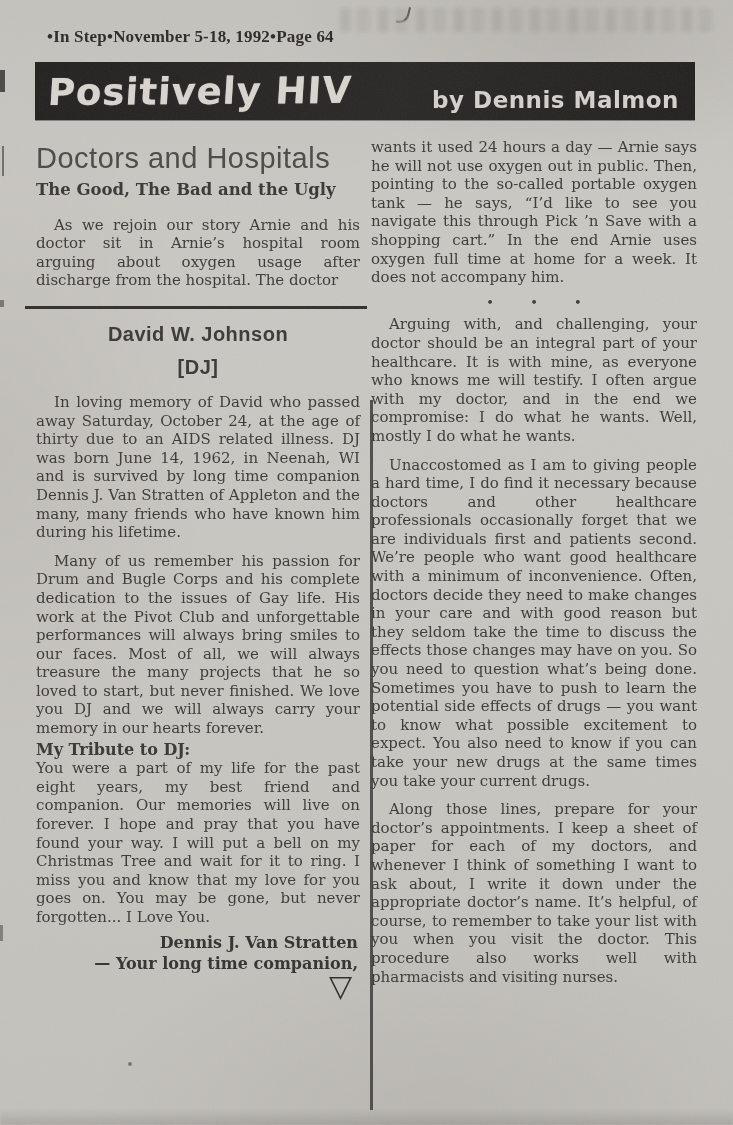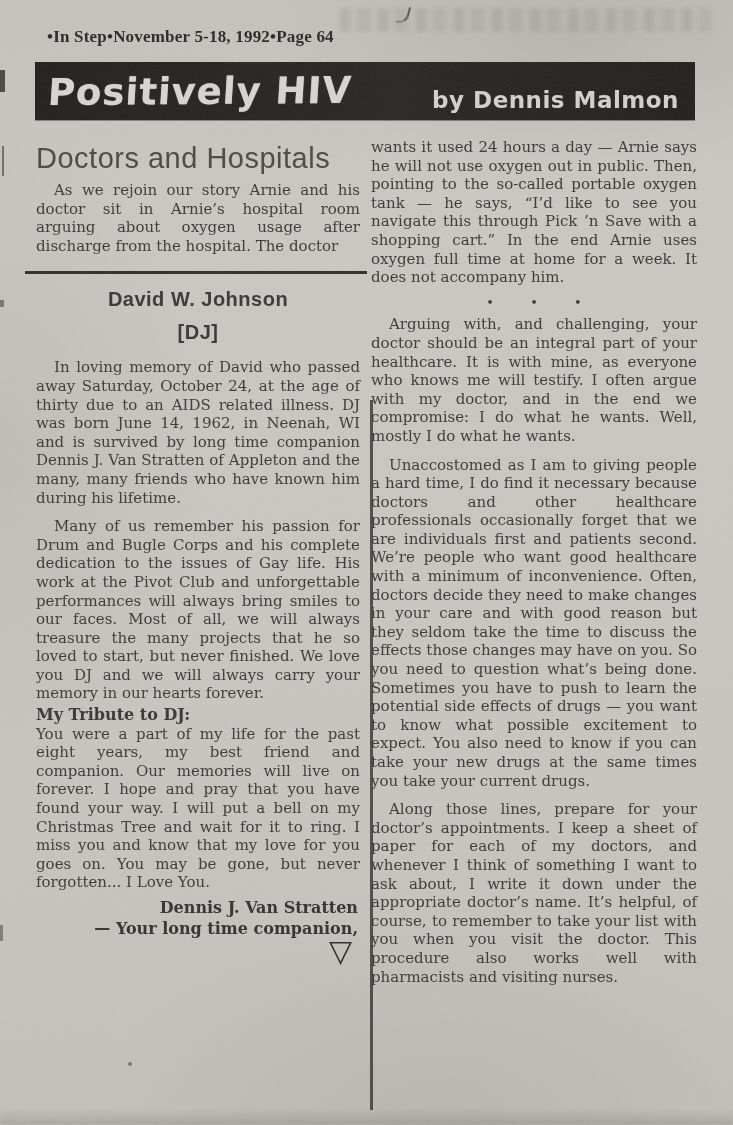--- a/index.html
+++ b/index.html
@@ -107,20 +107,21 @@
 
   <div class="masthead">•In Step•November 5-18, 1992•Page 64</div>
 
   <div class="banner">
     <span class="banner-title">Positively HIV</span>
     <span class="banner-byline">by Dennis Malmon</span>
   </div>
 
   <div class="col col-left">
     <div class="sec-heading">Doctors and Hospitals</div>
+    <div class="sec-subheading">The Good, The Bad and the Ugly</div>
     <p class="indent">As we rejoin our story Arnie and his doctor sit in Arnie’s hospital room arguing about oxygen usage after discharge from the hospital. The doctor</p>
 
     <hr class="memorial-rule">
 
     <div class="memorial-head">David W. Johnson</div>
     <div class="memorial-head">[DJ]</div>
 
     <p class="gap indent">In loving memory of David who passed away Saturday, October 24, at the age of thirty due to an AIDS related illness. DJ was born June 14, 1962, in Neenah, WI and is survived by long time companion Dennis J. Van Stratten of Appleton and the many, many friends who have known him during his lifetime.</p>
     <p class="gap indent">Many of us remember his passion for Drum and Bugle Corps and his complete dedication to the issues of Gay life. His work at the Pivot Club and unforgettable performances will always bring smiles to our faces. Most of all, we will always treasure the many projects that he so loved to start, but never finished. We love you DJ and we will always carry your memory in our hearts forever.</p>
 

